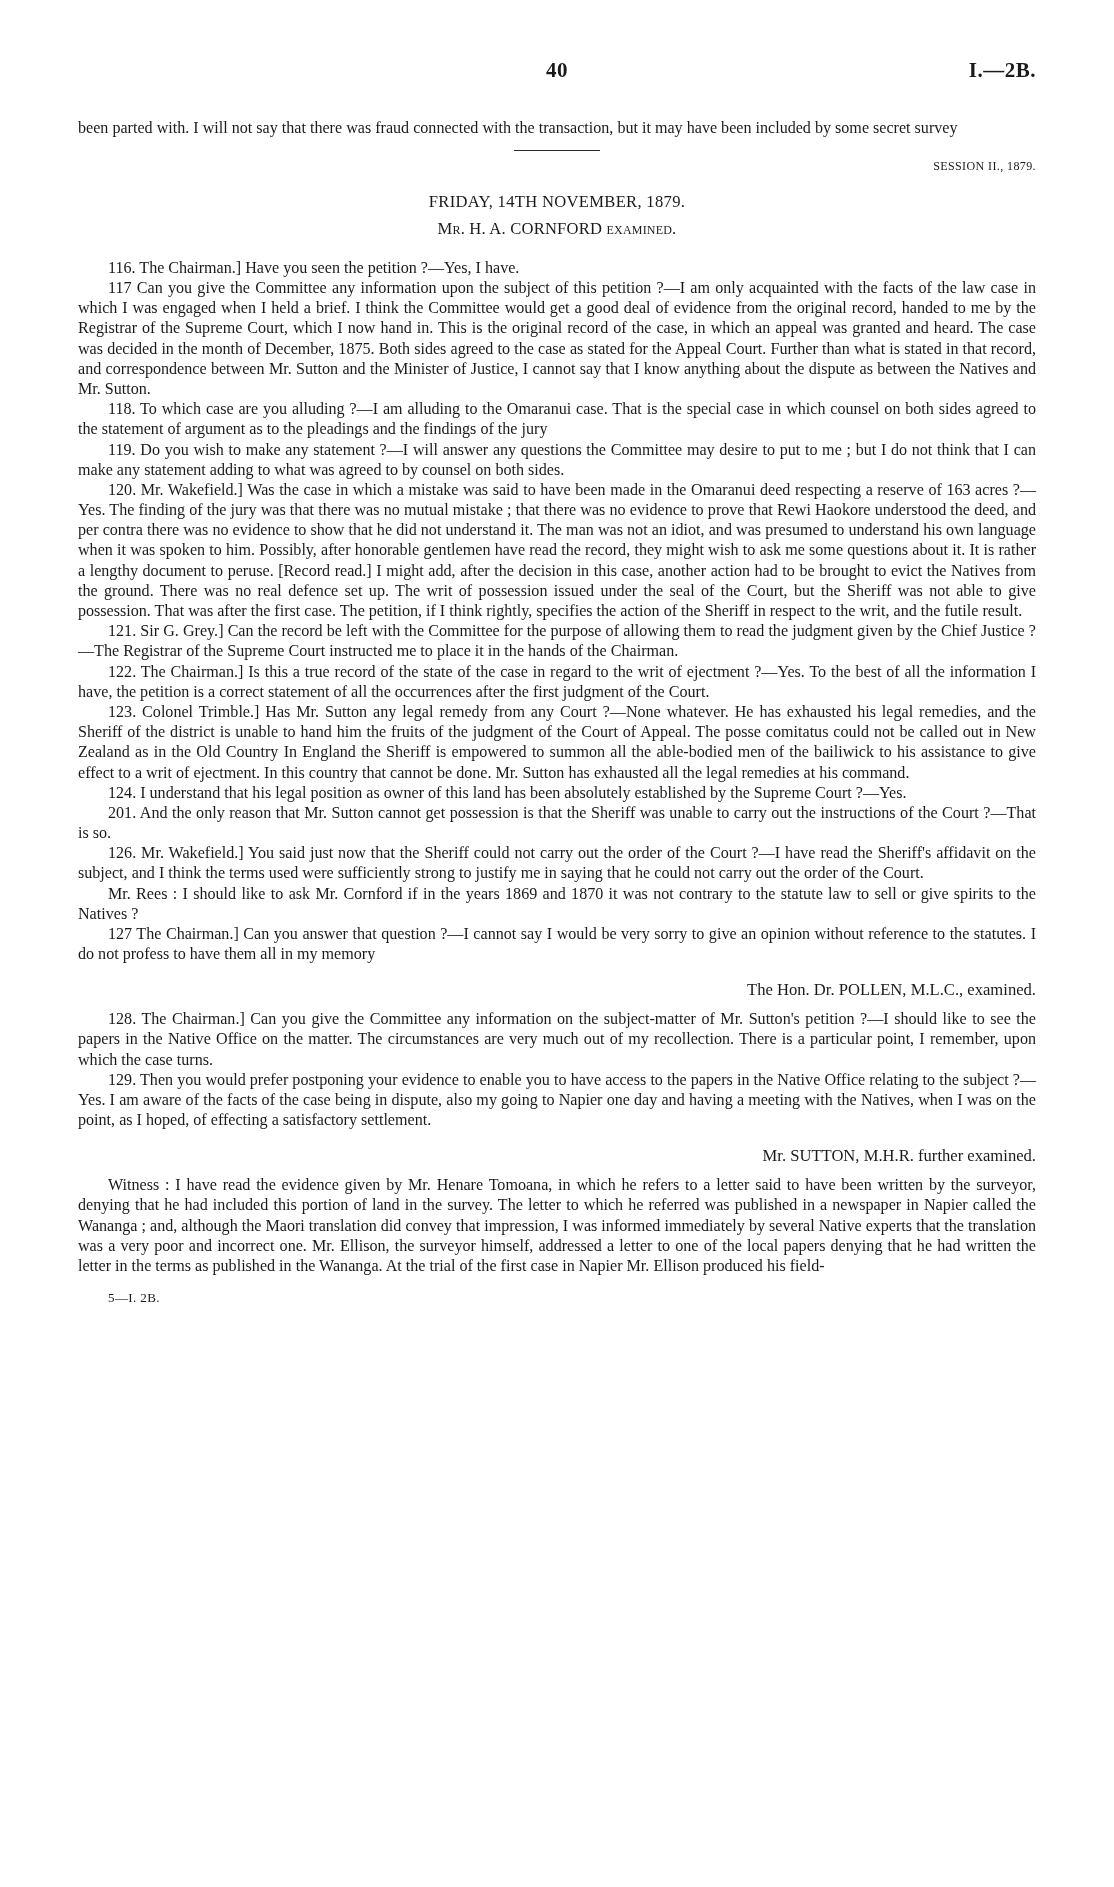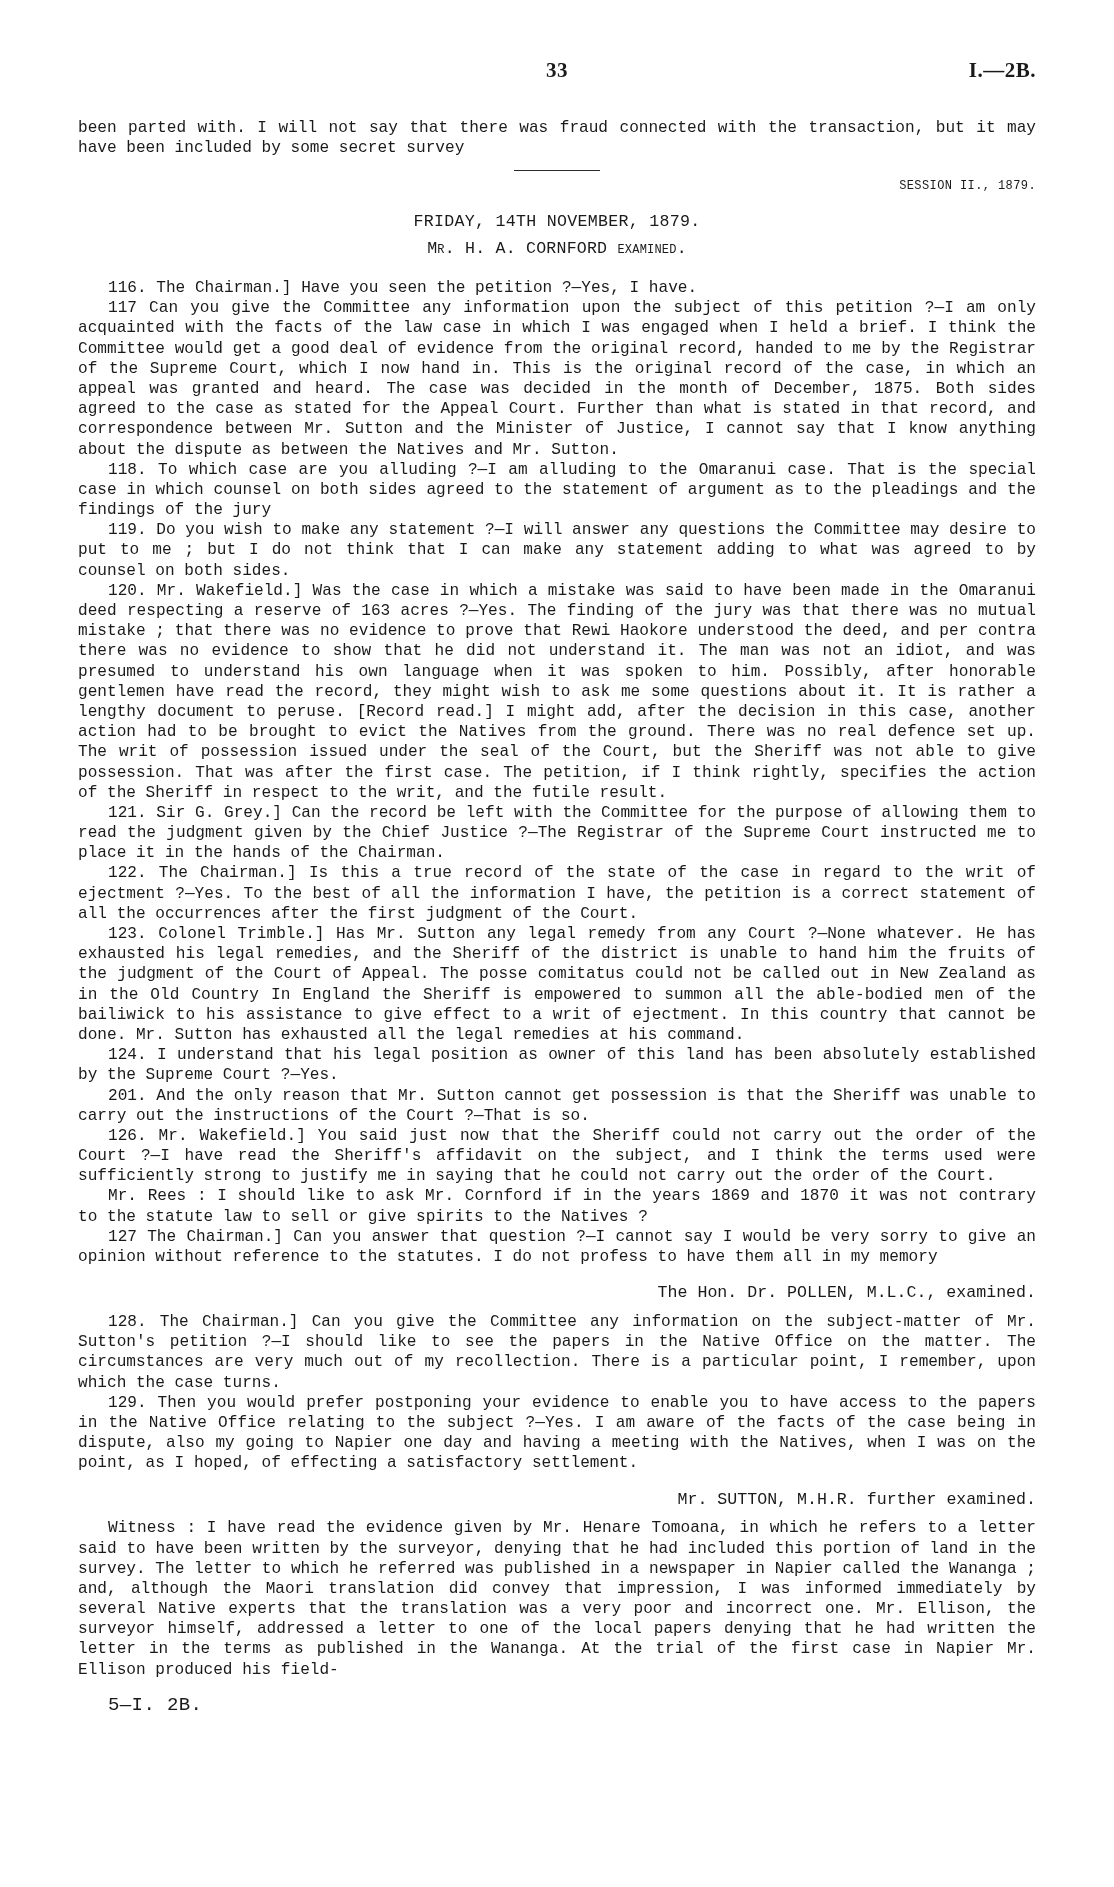--- a/index.html
+++ b/index.html
@@ -42,21 +42,20 @@
     letter-spacing: 0.5px;
   }
   .body-text {
     font-size: 16.1px;
     line-height: 1.255;
     text-align: justify;
     text-justify: inter-word;
   }
   p {
     margin: 0;
-    font-family: Liberation Mono, monospace;
   }
   p.indent {
     text-indent: 30px;
   }
   .rule {
     width: 86px;
     height: 1px;
     background: #2a2a2a;
     margin: 12px auto 8px auto;
   }
@@ -86,32 +85,32 @@
   }
   .subhead {
     text-align: right;
     font-size: 16.6px;
     margin-top: 16px;
     margin-bottom: 8px;
     text-indent: 0;
   }
   .footer-sig {
     margin-top: 14px;
-    font-size: 19px;
+    font-size: 13px;
     padding-left: 30px;
     letter-spacing: 0.4px;
   }
 </style>
 </head>
 <body>
 
 <div class="page">
 
   <div class="header">
-    <span class="page-number">33</span>
+    <span class="page-number">40</span>
     <span class="doc-ref">I.—2B.</span>
   </div>
 
   <div class="body-text">
 
     <p>been parted with.   I will not say that there was fraud connected with the transaction, but it may have been included by some secret survey</p>
 
     <div class="rule"></div>
 
     <p class="centered session-line sc">SESSION II., 1879.</p>

